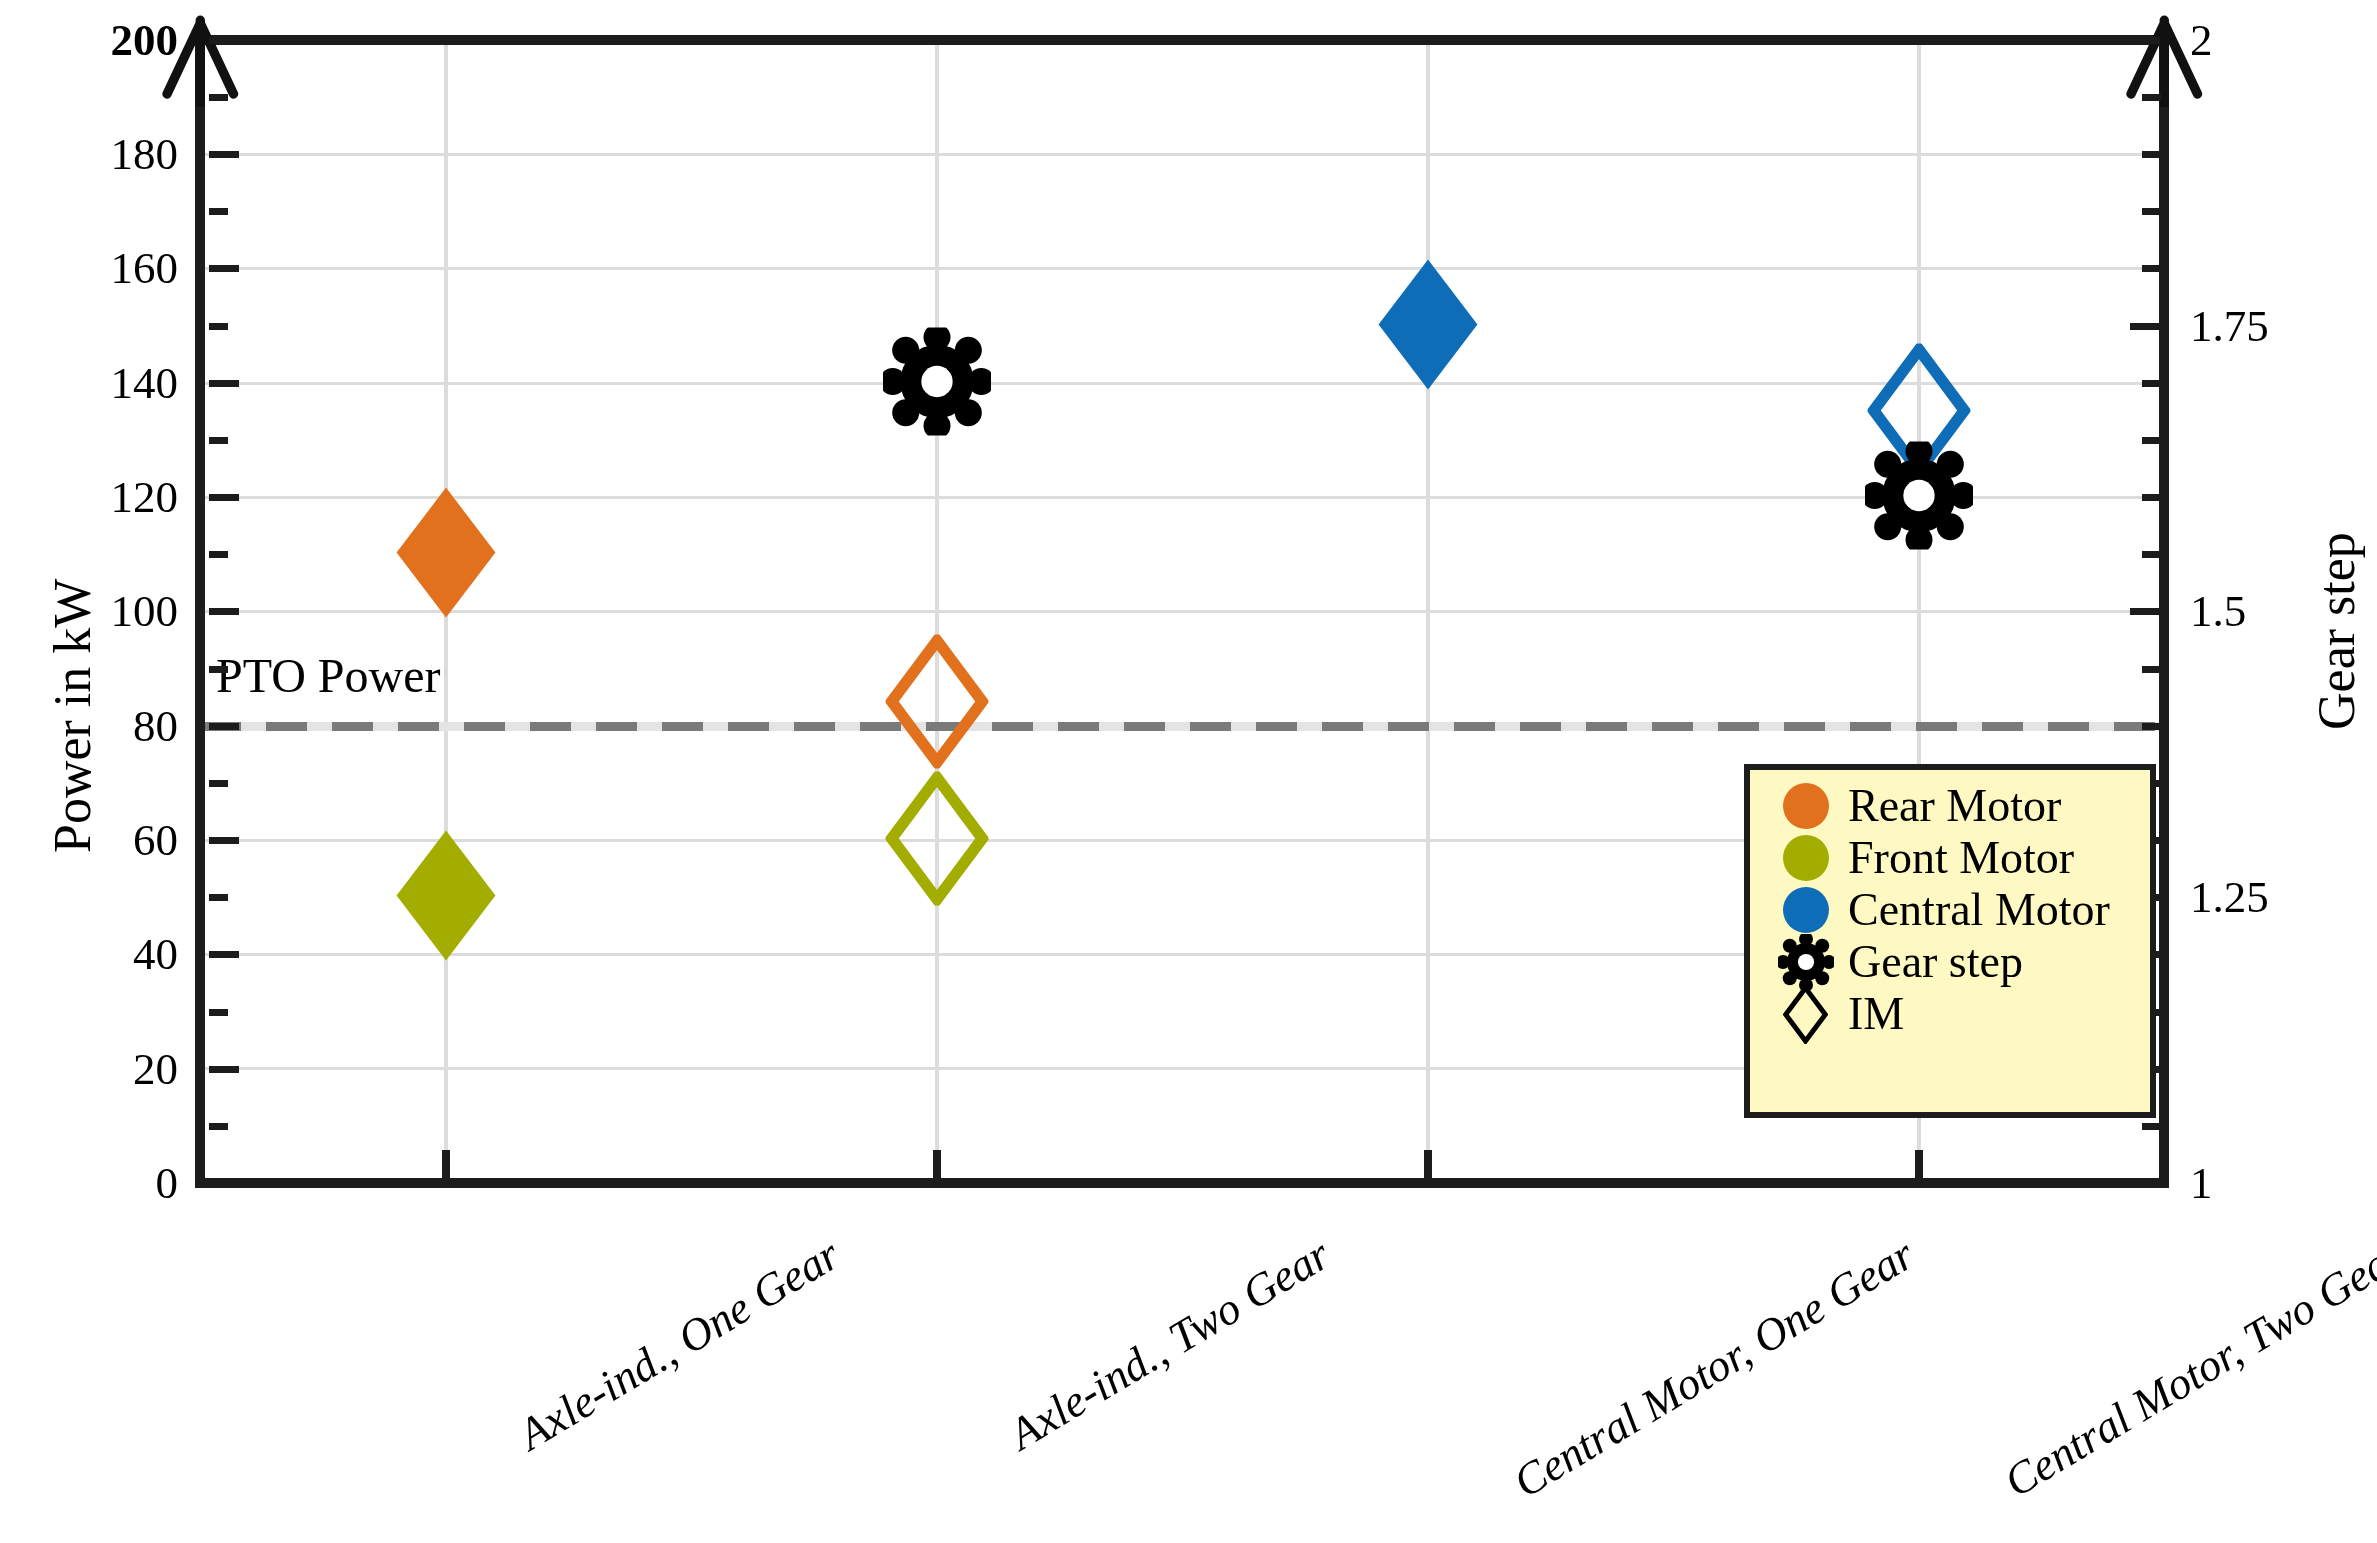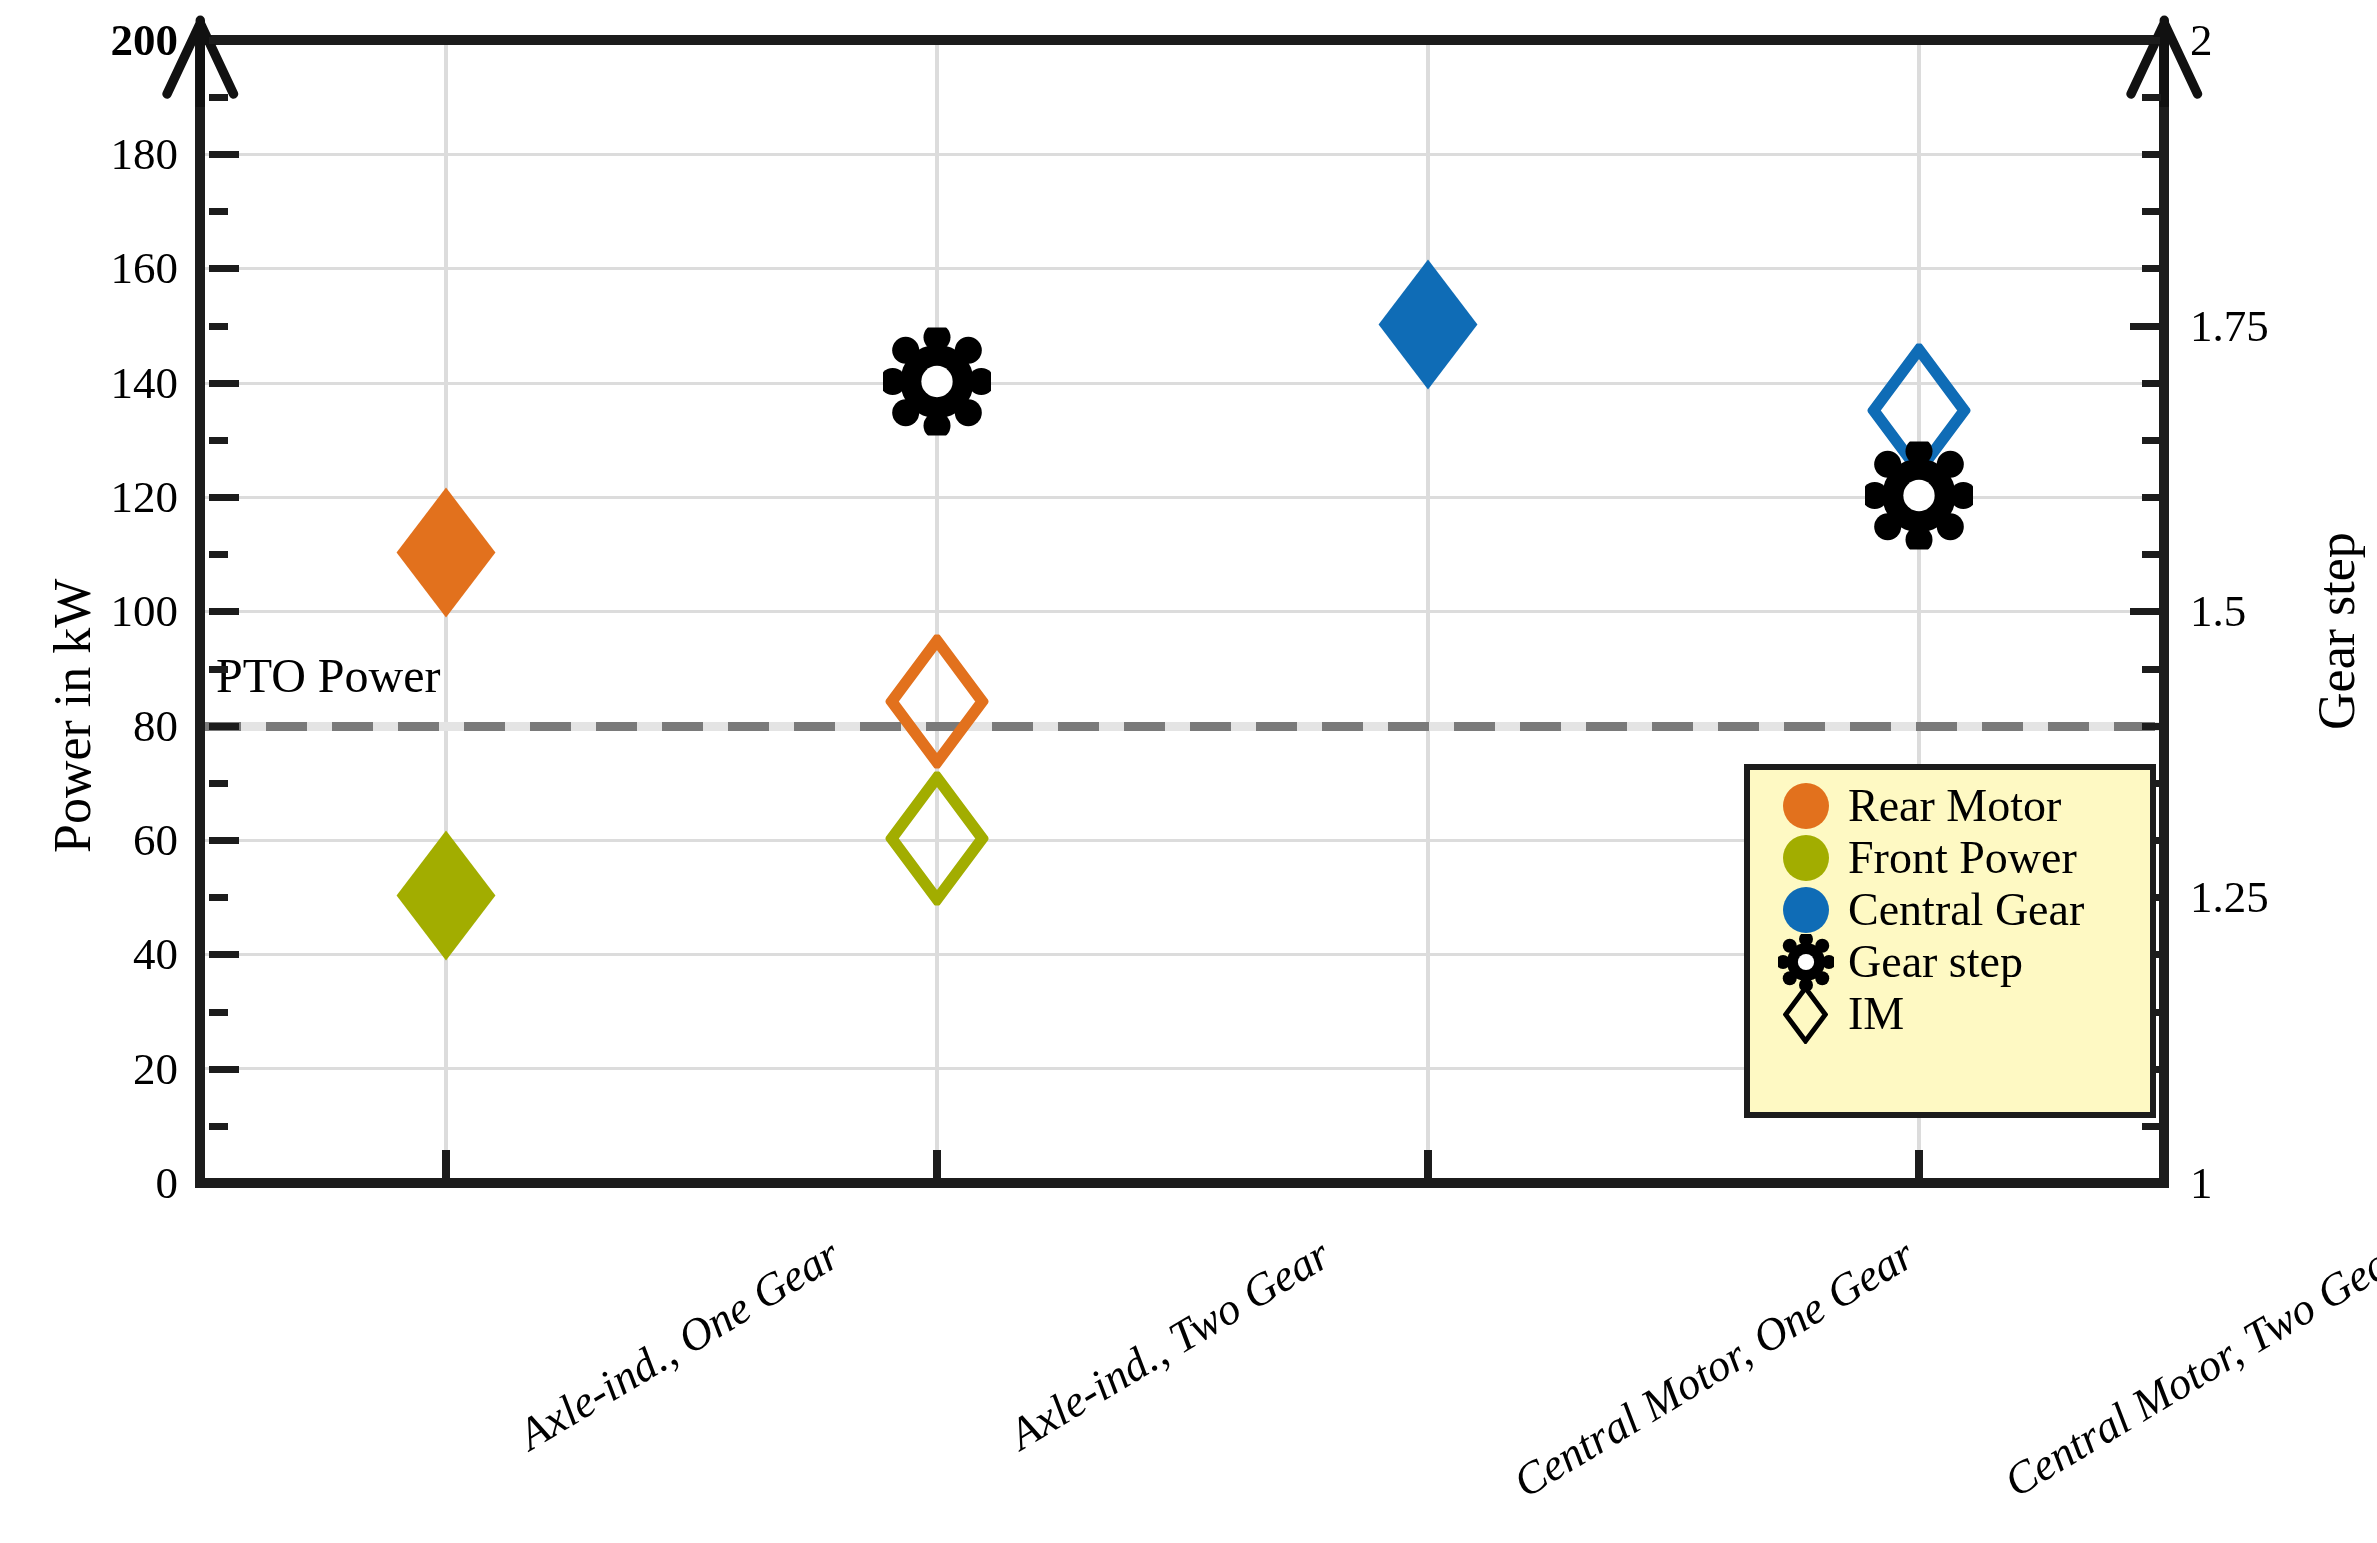--- a/index.html
+++ b/index.html
@@ -241,27 +241,27 @@
       <div class="legend-row">
         <div class="legend-key">
           <span class="dot" style="background: rgb(226, 113, 29);"></span>
         </div>
         <div class="legend-label">Rear Motor</div>
       </div>
       <div class="legend-row">
         <div class="legend-key">
           <span class="dot" style="background: rgb(162, 173, 0);"></span>
         </div>
-        <div class="legend-label">Front Power</div>
+        <div class="legend-label">Front Motor</div>
       </div>
       <div class="legend-row">
         <div class="legend-key">
           <span class="dot" style="background: rgb(15, 108, 182);"></span>
         </div>
-        <div class="legend-label">Central Gear</div>
+        <div class="legend-label">Central Motor</div>
       </div>
       <div class="legend-row">
         <div class="legend-key">
           <svg width="56" height="56" viewBox="0 0 100 100">
             <circle cx="50.00" cy="9.00" r="12.5" fill="#000000"></circle>
             <circle cx="78.99" cy="21.01" r="12.5" fill="#000000"></circle>
             <circle cx="91.00" cy="50.00" r="12.5" fill="#000000"></circle>
             <circle cx="78.99" cy="78.99" r="12.5" fill="#000000"></circle>
             <circle cx="50.00" cy="91.00" r="12.5" fill="#000000"></circle>
             <circle cx="21.01" cy="78.99" r="12.5" fill="#000000"></circle>

